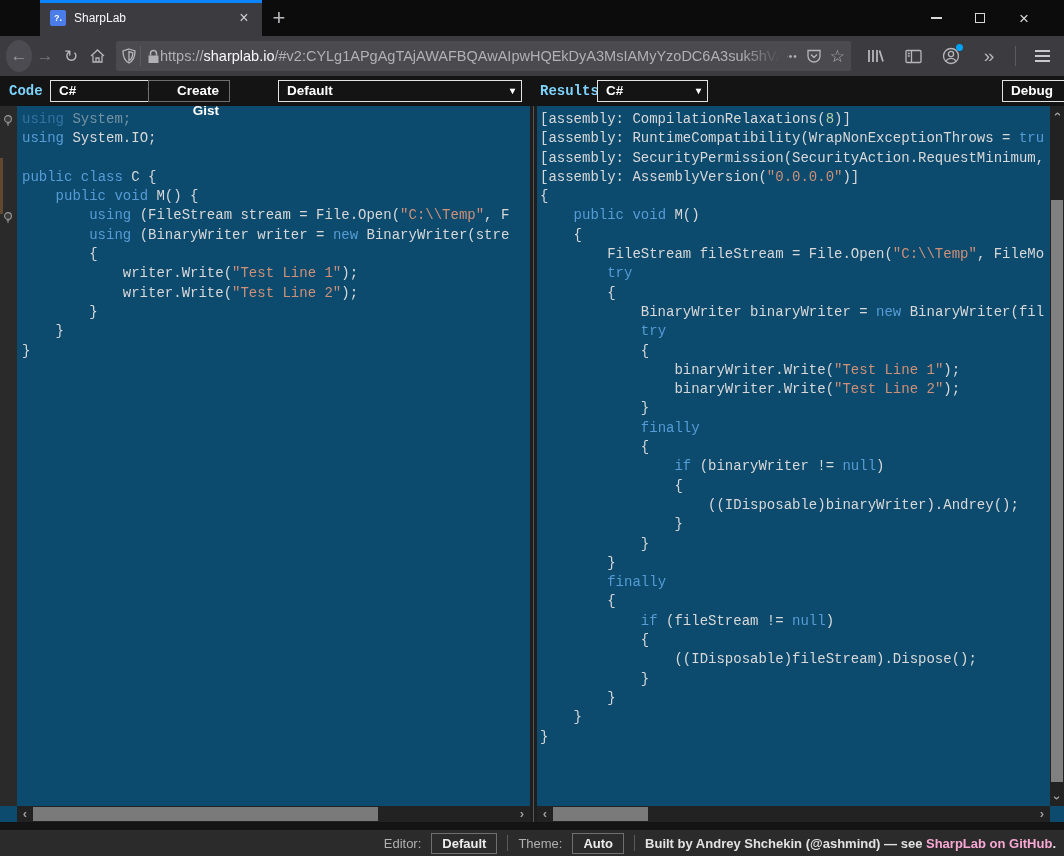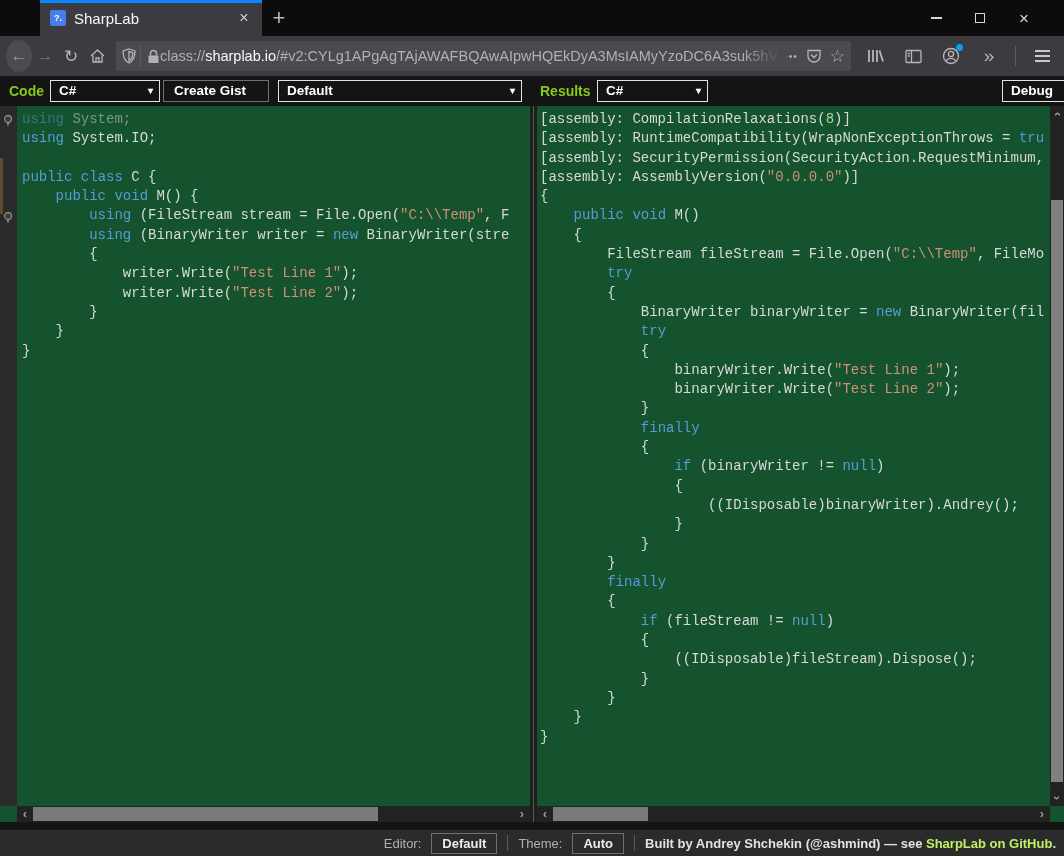--- a/index.html
+++ b/index.html
@@ -5,21 +5,21 @@
   * { margin:0; padding:0; box-sizing:border-box; }
   html,body { background:#000; }
   body { font-family:"Liberation Sans", sans-serif; }
   .window { position:relative; width:1064px; height:856px; background:#141414; overflow:hidden; }
 
   
   .titlebar { position:relative; height:36px; background:#0c0c0d; display:flex; align-items:stretch; }
   .tab { position:relative; margin-left:40px; width:222px; background:#3b3b40; display:flex; align-items:center; padding:0 8px 0 10px; }
   .tab-stripe { position:absolute; top:0; left:0; right:0; height:3px; background:#0a84ff; }
   .favicon { width:16px; height:16px; background:#4a7dea; color:#fff; font-size:9px; font-weight:bold; display:flex; align-items:center; justify-content:center; border-radius:2px; }
-  .tab-title { color:#f9f9fa; font-size:15px; margin-left:8px; flex:1; }
+  .tab-title { color:#f9f9fa; font-size:12px; margin-left:8px; flex:1; }
   .tab-close { color:#cfcfd2; font-size:16px; width:20px; text-align:center; cursor:default; }
   .newtab { color:#b9b9be; font-size:22px; width:34px; display:flex; align-items:center; justify-content:center; font-weight:300; }
   .wincontrols { position:absolute; right:18px; top:0; height:36px; display:flex; }
   .winbtn { width:44px; height:36px; display:flex; align-items:center; justify-content:center; color:#d8d8d8; }
   .glyph-min { width:11px; height:1.5px; background:#d8d8d8; }
   .glyph-max { width:10px; height:10px; border:1.5px solid #d8d8d8; }
   .glyph-close { font-size:17px; line-height:1; }
 
   
   .navbar { height:40px; background:#3b3b40; display:flex; align-items:center; padding:0 6px; }
@@ -36,27 +36,27 @@
   .star { color:#b1b1b3; font-size:17px; }
   .nav-right { display:flex; align-items:center; gap:6px; margin-left:8px; }
   .acct { position:relative; }
   .notif-dot { position:absolute; top:4px; right:4px; width:7px; height:7px; border-radius:50%; background:#00a3f5; }
   .nav-sep { width:1px; height:20px; background:#5a5a5f; margin:0 4px; }
   .hamburger { width:15px; height:12px; background:repeating-linear-gradient(to bottom,#c9c9cd 0 2px,transparent 2px 5px); }
   svg.lineicon { stroke:#b6b6ba; fill:none; stroke-width:1.3; }
 
   
   .sl-toolbar { position:relative; height:30px; background:#141414; color:#f2f2f2; font-size:14px; }
-  .sl-toolbar .lbl { position:absolute; top:0; height:30px; line-height:30px; font-weight:bold; color:#84cc16; }
+  .sl-toolbar .lbl { position:absolute; top:0; height:30px; line-height:30px; font-weight:bold; color:#7dd3fc;font-family:Liberation Mono, monospace; }
   .sl-select { position:absolute; top:4px; height:22px; border:1px solid #e3e3e3; background:#141414; color:#fff; font-weight:bold; font-size:13.5px; line-height:20px; padding:0 8px; }
   .sl-select .arrow { position:absolute; right:6px; top:0; line-height:20px; font-size:10px; color:#fff; }
   .sl-button { position:absolute; top:4px; height:22px; border:1px solid #6f6f6f; background:#141414; color:#fff; font-weight:bold; font-size:13.5px; line-height:20px; padding:0 10px; }
 
   
-  .main { display:flex; height:716px; background:#14532d; }
+  .main { display:flex; height:716px; background:#0c4a6e; }
   .panel-left { position:relative; width:530px; overflow:hidden; }
   .gutter { position:absolute; left:0; top:0; bottom:16px; width:17px; background:#2a2a2a; }
   .bulb { position:absolute; left:2px; }
   .edge-mark { position:absolute; left:0; top:52px; width:3px; height:56px; background:#6b4e33; opacity:.85; }
   .splitter { position:relative; width:7px; background:#1e1e1e; }
   .splitter::after { content:''; position:absolute; left:3px; top:0; bottom:0; width:1px; background:#565656; }
   .panel-right { position:relative; flex:1; display:flex; overflow:hidden; }
   .rp-col { position:relative; flex:1; overflow:hidden; }
 
   .code { position:absolute; left:0; right:0; top:0; bottom:16px; padding:4px 0 0 22px; overflow:hidden;
@@ -85,21 +85,21 @@
   .vtrack { position:relative; flex:1; }
   .vthumb { position:absolute; left:1px; width:12px; top:78px; height:582px; background:#808080; }
 
   
   .gapstrip { height:8px; background:#141414; }
   .footer { height:26px; background:#2b2b2b; display:flex; align-items:center; justify-content:flex-end; gap:10px; padding-right:8px; font-size:13px; }
   .f-lbl { color:#b0b0b0; }
   .f-btn { border:1px solid #6f6f6f; color:#ececec; font-weight:bold; padding:2px 10px; background:transparent; font-size:13px; }
   .f-sep { width:1px; height:16px; background:#5a5a5a; }
   .credit { color:#e2e2e2; font-weight:bold; }
-  .credit a { color:#bef264; text-decoration:none; }
+  .credit a { color:#f9a8d4; text-decoration:none; }
 </style>
 </head>
 <body>
 
 <div class="window">
 
   <div class="titlebar">
     <div class="tab">
       <div class="tab-stripe"></div>
       <div class="favicon">?.</div>
@@ -138,21 +138,21 @@
     <div class="urlbar">
       <svg class="lineicon" width="14" height="16" viewBox="0 0 14 16">
           <path d="M7 1 L13 3 C13 9 11 13 7 15 C3 13 1 9 1 3 Z M7 3.5 L10.8 4.8 C10.8 8.5 9.5 11.2 7 12.8 Z"></path>
         </svg>
       <div class="sep"></div>
       <svg class="lineicon" width="13" height="15" viewBox="0 0 13 15">
           <rect x="1.5" y="6.5" width="10" height="7.5" fill="#b1b1b3" stroke="none"></rect>
           <path d="M3.5 6.5 V4.5 a3 3 0 0 1 6 0 V6.5" stroke="#b1b1b3" stroke-width="1.6"></path>
         </svg>
       <div class="url-text">
-        <span>class://</span><span class="url-domain">sharplab.io</span><span>/#v2:CYLg1APgAgTAjAWAFBQAwAIpwHQEkDyA3MsIAMyYzoDC6A3suk5hVACz</span>
+        <span>https://</span><span class="url-domain">sharplab.io</span><span>/#v2:CYLg1APgAgTAjAWAFBQAwAIpwHQEkDyA3MsIAMyYzoDC6A3suk5hVACz</span>
       </div>
       <div class="url-fade"></div>
       <div class="url-actions">
         <span class="dots">•••</span>
         <svg class="lineicon" width="16" height="15" viewBox="0 0 16 15">
             <path d="M2 1.5 H14 V7 a6 6 0 0 1 -12 0 Z M5 5.5 L8 8.5 L11 5.5"></path>
           </svg>
         <span class="star">☆</span>
       </div>
     </div>
@@ -185,21 +185,21 @@
         </div>
     </div>
   </div>
 
   <div class="sl-toolbar">
     <span class="lbl" style="left:9px;">Code</span>
     <div class="sl-select" style="left:50px; width:110px;">
       <span>C#</span>
       <span class="arrow">▾</span>
     </div>
-    <div class="sl-button" style="left:163px; width:106px; text-align:left;">Create Gist</div>
+    <div class="sl-button" style="left:148px; width:82px; text-align:right;">Create Gist</div>
     <div class="sl-select" style="left:278px; width:244px;">
       <span>Default</span>
       <span class="arrow">▾</span>
     </div>
     <span class="lbl" style="left:540px;">Results</span>
     <div class="sl-select" style="left:597px; width:111px;">
       <span>C#</span>
       <span class="arrow">▾</span>
     </div>
     <div class="sl-select" style="left:978px; width:80px;margin-left:24px;">

